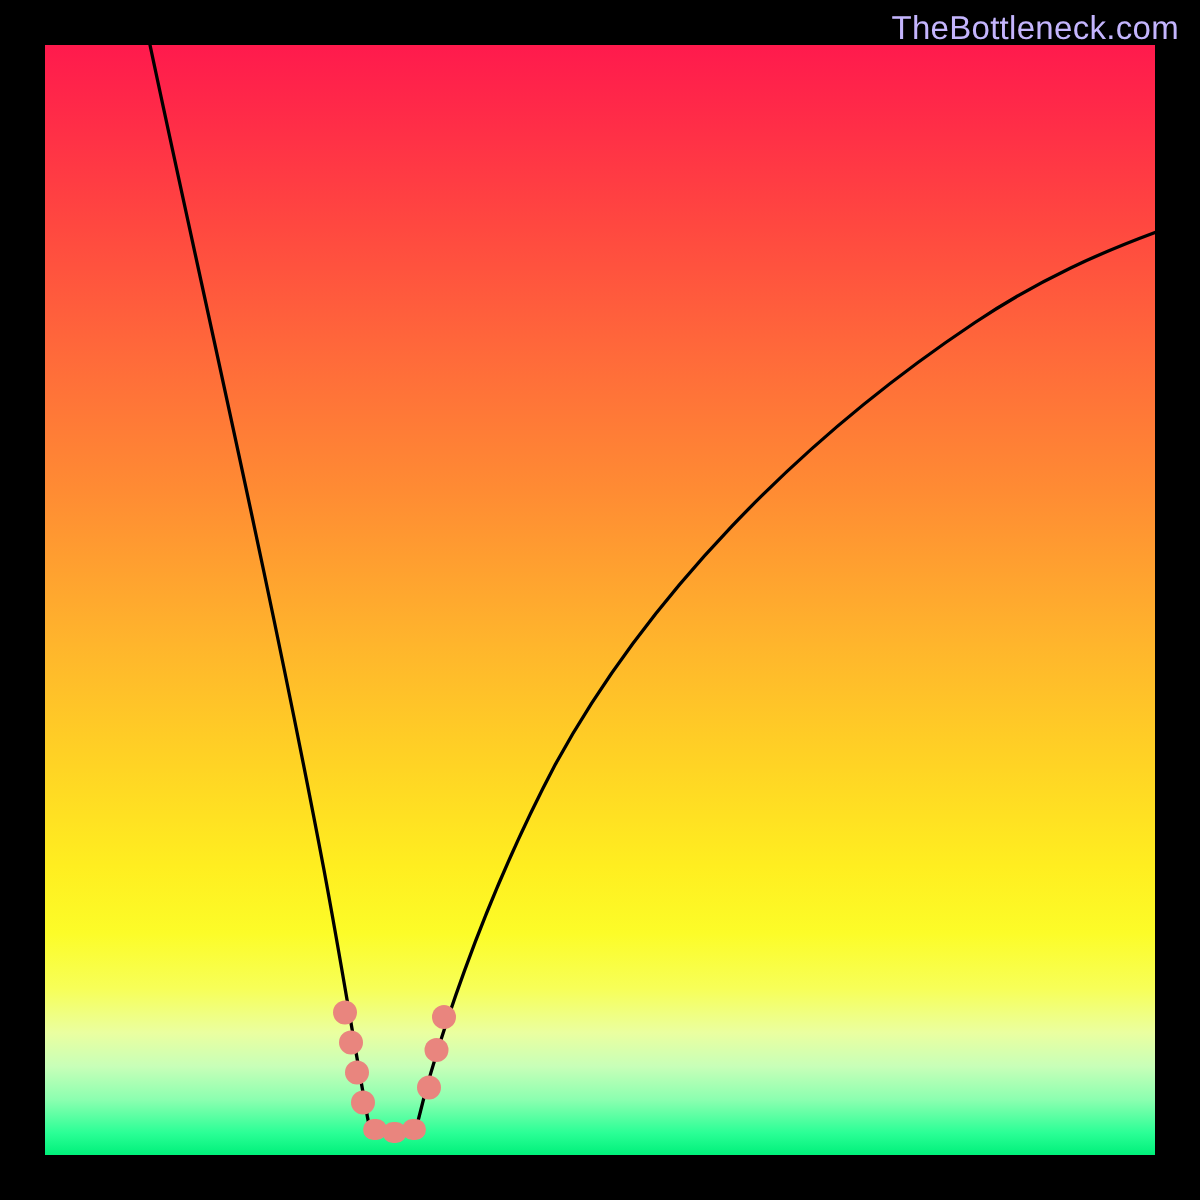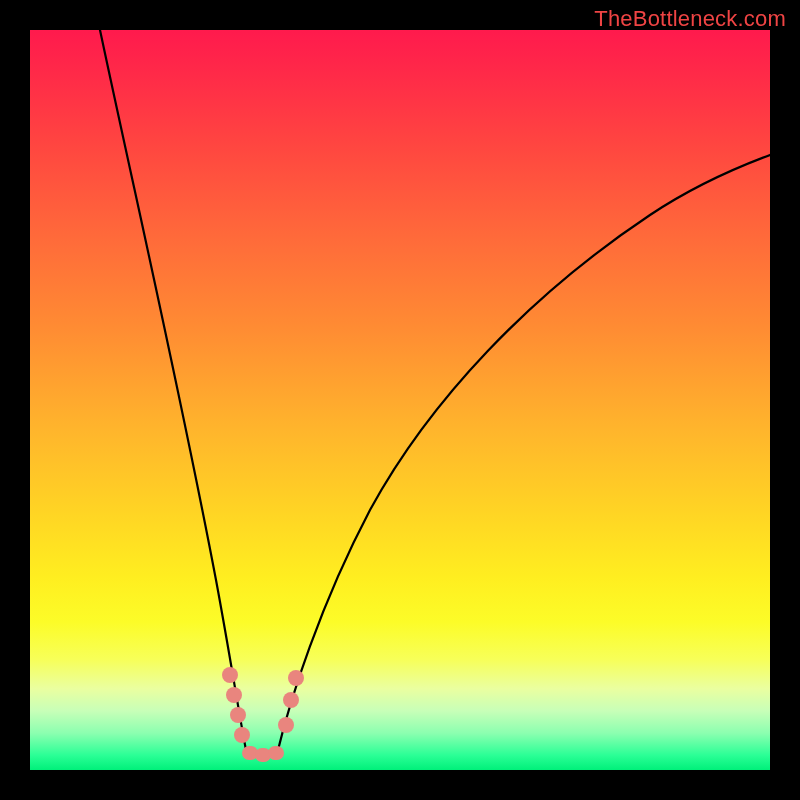--- a/index.html
+++ b/index.html
@@ -46,21 +46,21 @@
       #c8ffb8 92%,
       #8cffb0 95%,
       #2bff96 98%,
       #00f07a 100%
     );
   }
   .watermark {
     position: absolute;
     top: 6px;
     right: 14px;
-    color: #ef4444;
+    color: #c4b5fd;
     font-size: 22px;
     font-weight: 500;
     letter-spacing: 0.2px;
     white-space: nowrap;
     margin-left: 15px;
   }
   svg.curves {
     position: absolute;
     inset: 0;
   }

